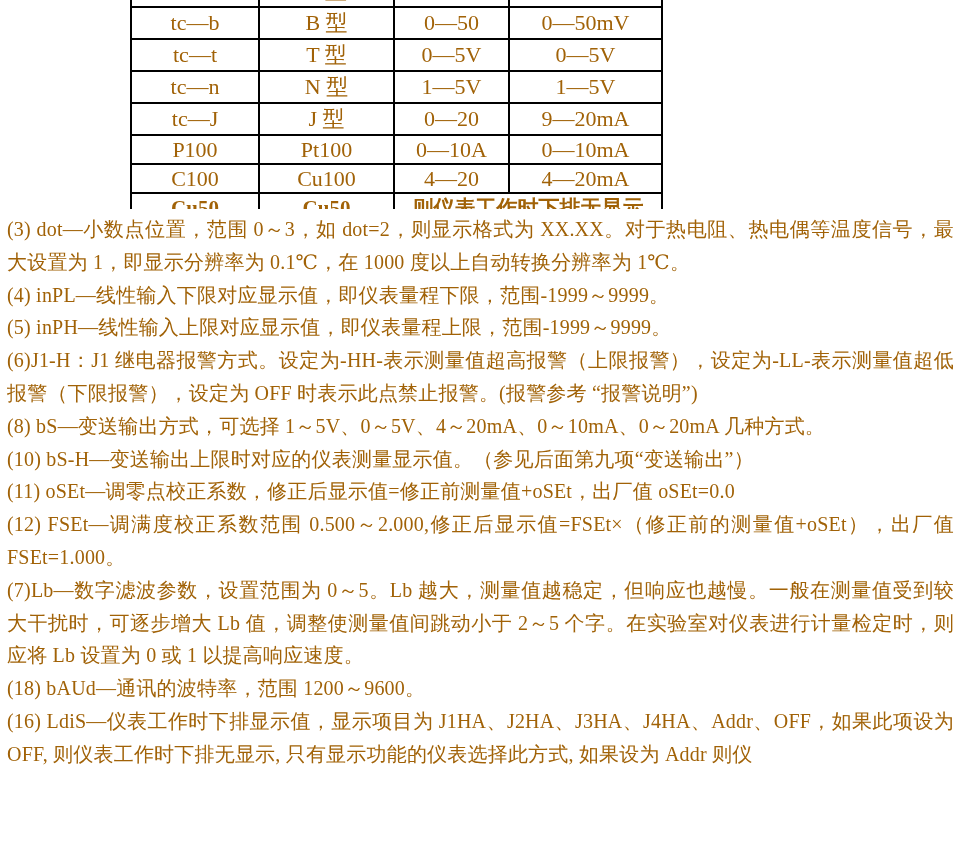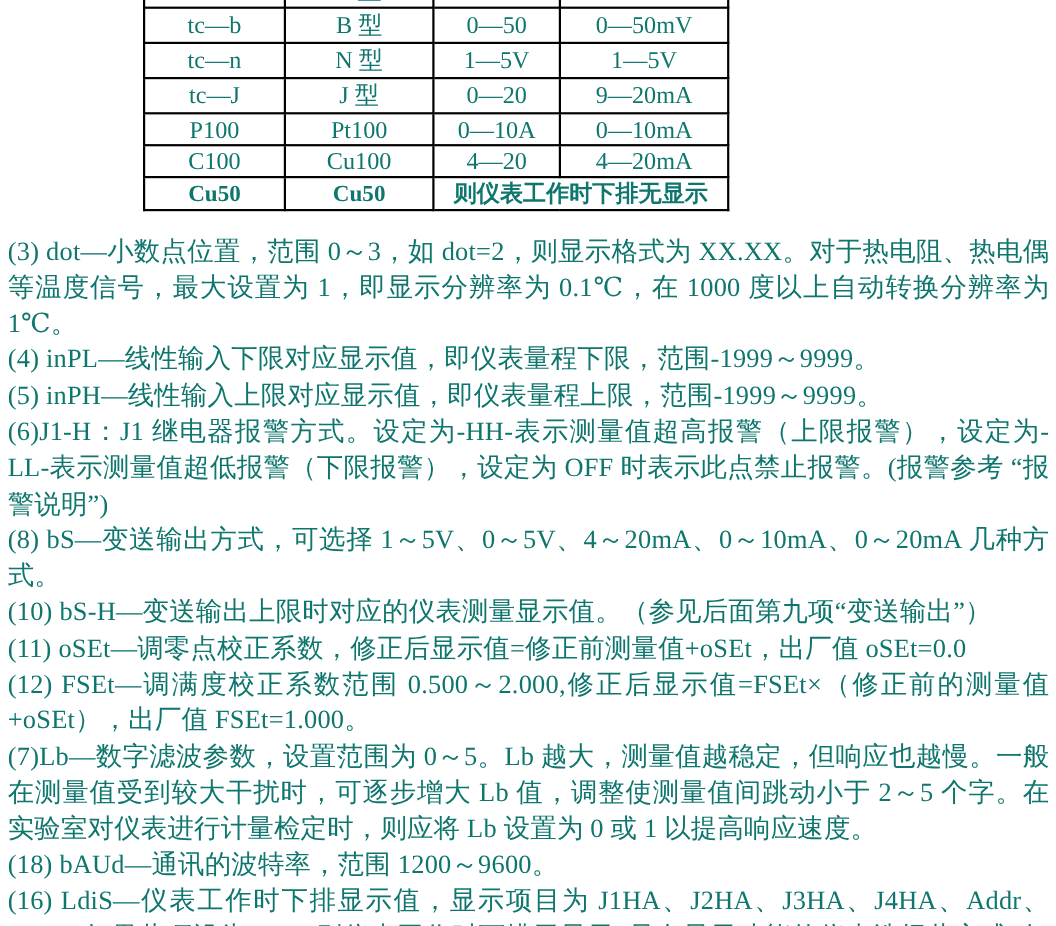--- a/index.html
+++ b/index.html
@@ -2,21 +2,21 @@
 <html><head>
 <meta charset="utf-8">
 <style>
   html, body { margin: 0; padding: 0; background: #ffffff; }
   .page {
     position: relative;
     width: 960px;
     height: 842px;
     background: #ffffff;
     overflow: hidden;
-    color: #0f766e;
+    color: #a16207;
     font-family: "Liberation Serif", "DejaVu Serif", serif;
   }
   
   .table-clip {
     position: absolute;
     left: 130px;
     top: 0;
     width: 534px;
     height: 209px;
     overflow: hidden;
@@ -40,21 +40,21 @@
   table.signal-table tr.short-row td { height: 20px; font-size: 21px; font-weight: bold; }
   
   .text-block {
     position: absolute;
     left: 7px;
     top: 213px;
     width: 947px;
   }
   .para {
     margin: 0;
-    font-size: 24px;
+    font-size: 20px;
     line-height: 32.8px;
     text-align: justify;
     letter-spacing: 0.2px;
   }
 </style>
 </head>
 <body>
 
 <div class="page">
 
@@ -71,20 +71,26 @@
         <td>tc—E</td>
         <td>E 型</td>
         <td>0—5V</td>
         <td>0—5V</td>
       </tr>
       <tr>
         <td>tc—b</td>
         <td>B 型</td>
         <td>0—50</td>
         <td>0—50mV</td>
+      </tr>
+      <tr>
+        <td>tc—t</td>
+        <td>T 型</td>
+        <td>0—5V</td>
+        <td>0—5V</td>
       </tr>
       <tr>
         <td>tc—n</td>
         <td>N 型</td>
         <td>1—5V</td>
         <td>1—5V</td>
       </tr>
       <tr>
         <td>tc—J</td>
         <td>J 型</td>

